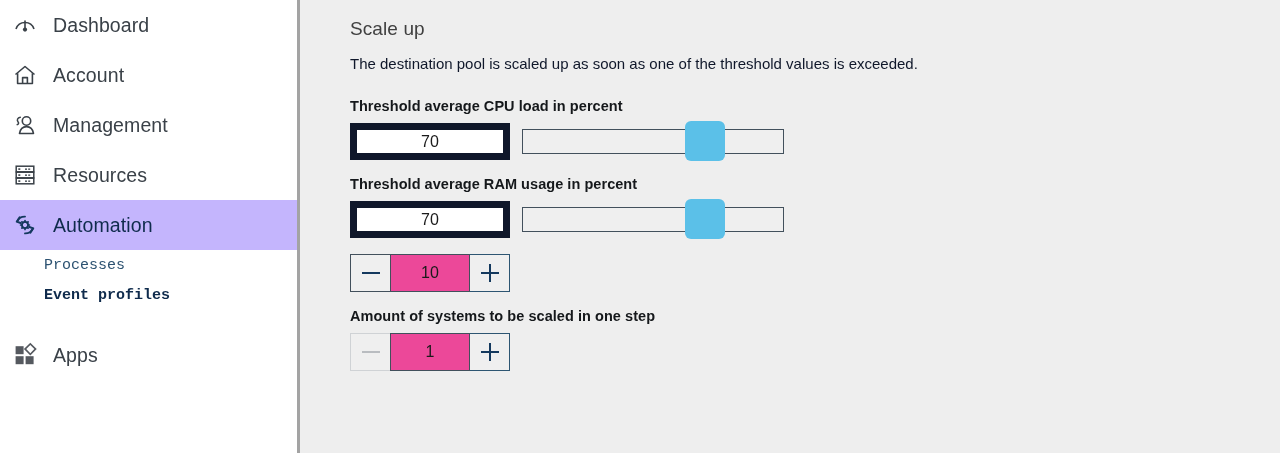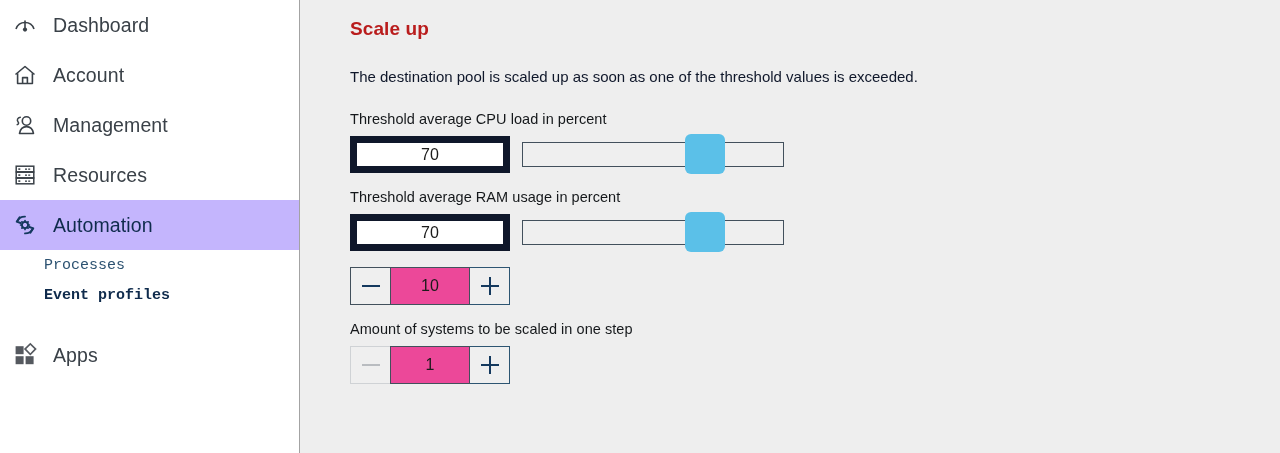--- a/index.html
+++ b/index.html
@@ -10,21 +10,21 @@
     background: #eeeeee;
   }
   #app { position: relative; width: 1280px; height: 453px; display: flex; }
 
   
   #sidebar {
     width: 300px; height: 453px;
     background: #ffffff;
     position: relative;
     flex: 0 0 300px;
-    border-right: 1px solid #a3a3a3;
+    border-right: 3px solid #a3a3a3;
   }
   .nav-item {
     height: 50px;
     display: flex; align-items: center;
     padding-left: 9px;
     cursor: pointer;
     position: relative;
   }
   .nav-item.active { background: #c4b5fd; }
   .nav-icon {
@@ -57,34 +57,34 @@
   
   #main {
     flex: 1 1 auto;
     height: 453px;
     background: #eeeeee;
     padding: 18px 0 0 50px;
     position: relative;
   }
   #page-title {
     font-size: 19px;
-    font-weight: bold;
-    color: #b91c1c;
+    font-weight: normal;
+    color: #404040;
     letter-spacing: .1px;
-    margin-bottom: 28px;
+    margin-bottom: 15px;
   }
   #page-desc {
     font-size: 15px;
     color: #0f172a;
     margin-bottom: 26px;
   }
   .field-block { margin-bottom: 16px; }
   .field-label {
     font-size: 14.5px;
-    font-weight: normal;
+    font-weight: bold;
     color: #15181b;
     margin-bottom: 9px;
     letter-spacing: .05px;
   }
 
   
   .slider-row { display: flex; align-items: center; }
   .num-input {
     width: 160px; height: 37px;
     background: #ffffff;

